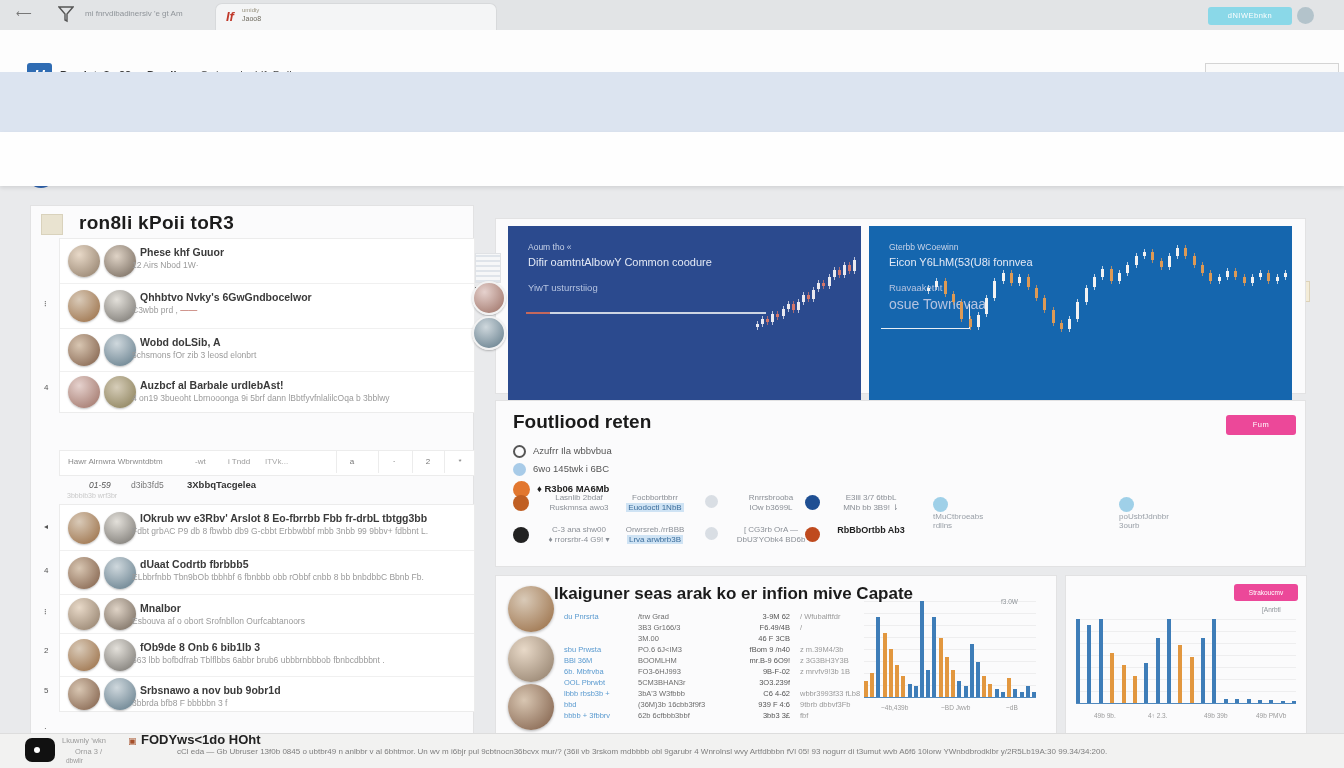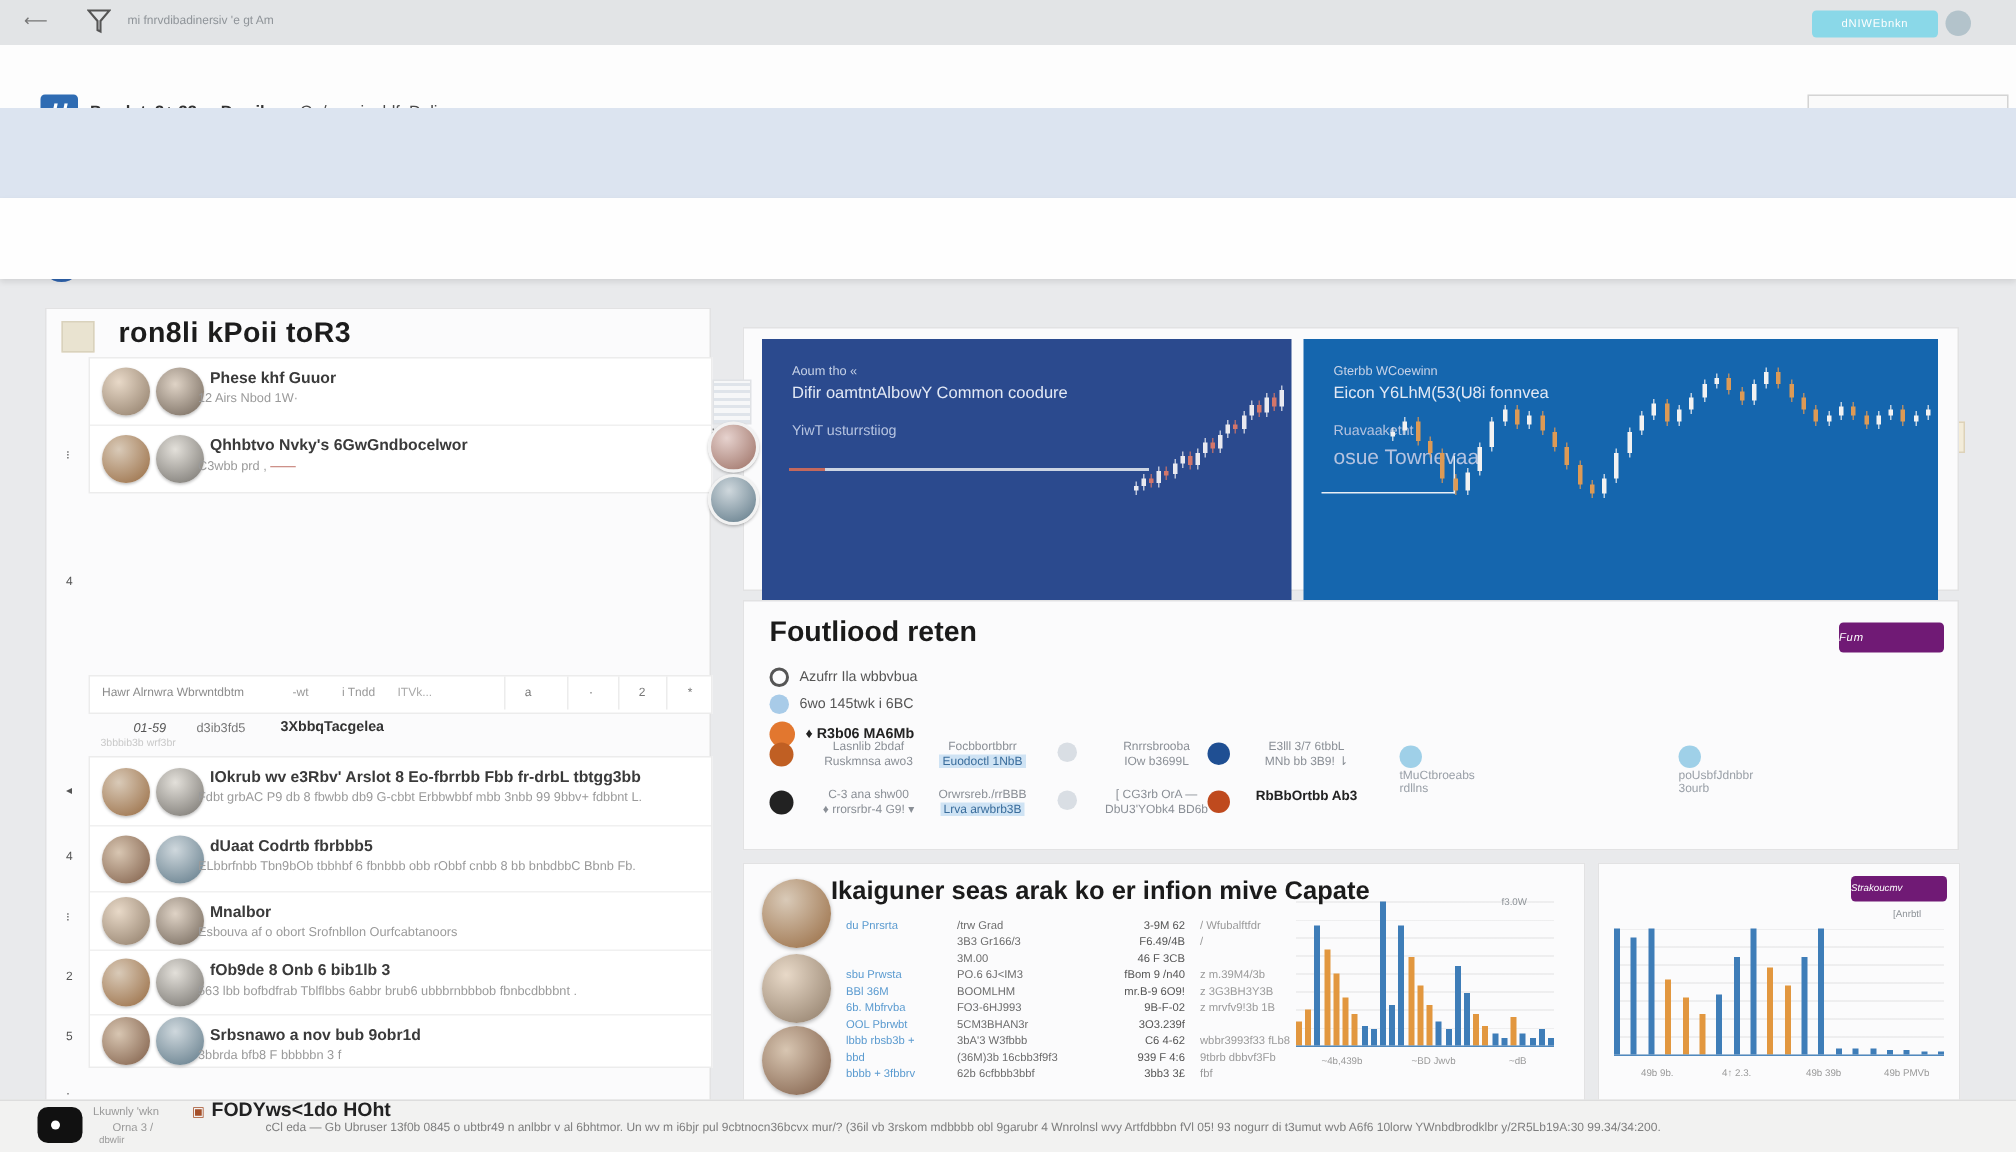--- a/index.html
+++ b/index.html
@@ -59,21 +59,21 @@
   .p-l1{position:absolute;left:20px;top:16px;font-size:8.5px;color:#c8d3e8;}
   .p-l2{position:absolute;left:20px;top:30px;font-size:11px;color:#e3e9f5;}
   .p-l3{position:absolute;left:20px;top:56px;font-size:9.5px;color:#b5c3e0;}
   .p-l4{position:absolute;left:20px;top:70px;font-size:14px;color:#b5c3e0;}
   #promo1-line{position:absolute;left:18px;top:86px;width:240px;height:2px;background:linear-gradient(90deg,#c4685c 0 24px,#cdd5e3 24px 100%);}
   #promo2-angle{position:absolute;left:12px;top:78px;width:88px;height:24px;border-bottom:1px solid #e8eef5;border-right:1px solid #e8eef5;}
   .candle-area{position:absolute;}
   
   #featured-card{left:495px;top:400px;width:809px;height:165px;}
   #featured-title{left:17px;top:10px;font-size:19px;font-weight:bold;color:#1a1a1a;}
-  .orange-btn{background:#701a75;border-radius:3px;color:#fff;text-align:left;font-style:italic;}
+  .orange-btn{background:#ec4899;border-radius:3px;color:#fff;text-align:center;}
   #featured-btn{left:730px;top:14px;width:70px;height:20px;font-size:7.5px;line-height:20px;letter-spacing:.5px;}
   .f-ic{display:inline-block;width:13px;height:13px;border-radius:50%;vertical-align:middle;margin-right:7px;}
   .ic-ring{border:2px solid #555;width:9px;height:9px;}
   .ic-dot{background:#a8cbe8;}
   .ic-orange{background:#e2772f;width:17px;height:17px;}
   .ic-orangedark{background:#c05f23;width:16px;height:16px;}
   .ic-dim{background:#d9dee4;}
   .ic-blue{background:#1f4f93;width:15px;height:15px;}
   .ic-black{background:#222;width:16px;height:16px;}
   .ic-red{background:#bf4a1e;width:15px;height:15px;}
@@ -108,20 +108,25 @@
 </style>
 </head>
 <body>
 
 <div class="abs" id="browser-bar">
   <span class="abs" style="left:16px;top:7px;font-size:11px;color:#777;">⟵</span>
   <svg class="abs" style="left:58px;top:6px;" width="16" height="17">
       <path d="M1 1 L15 1 L9 8 L9 15 L7 14 L7 8 Z" fill="none" stroke="#555" stroke-width="1.4"></path>
     </svg>
   <span class="abs tiny" style="left:85px;top:9px;">mi fnrvdibadinersiv 'e gt Am</span>
+  <div class="abs" id="tab">
+    <span class="abs" style="left:10px;top:5px;font-size:13px;color:#c0392b;font-style:italic;font-weight:bold;">If</span>
+    <span class="abs" style="left:26px;top:3px;font-size:6px;color:#97917f;">umidiy</span>
+    <span class="abs" style="left:26px;top:11px;font-size:7px;color:#6e6a5e;">Jaoo8</span>
+  </div>
   <div class="abs" id="cyan-btn">dNIWEbnkn</div>
   <div class="abs" id="chrome-avatar"></div>
 </div>
 
 <div class="abs" id="tool-bar">
   <div class="abs" id="site-logo">H</div>
   <span class="abs" style="left:60px;top:39px;font-size:11px;font-weight:bold;color:#333;">Pnmlnty3+ 33y - Dwoil</span>
   <span class="abs" style="left:200px;top:39px;font-size:11px;color:#4a4a4a;">Gu/merriv rblf, Deljpoer swocoer</span>
   <div class="abs" id="note-box">~3 WputrunVbbw Aproto &lt; Urvwlcrow</div>
 </div>
@@ -161,20 +166,32 @@
         <div class="avatar av0" style="left: 8px; top: 6px;"></div>
         <div class="avatar av1" style="left: 44px; top: 6px;"></div>
         <div class="t-title">Phese khf Guuor</div>
         <div class="t-sub">12 Airs Nbod 1W·</div>
       </div>
       <div class="trow" style="height: 44px;">
         <div class="avatar av2" style="left: 8px; top: 6px;"></div>
         <div class="avatar av3" style="left: 44px; top: 6px;"></div>
         <div class="t-title">Qhhbtvo Nvky's 6GwGndbocelwor</div>
         <div class="t-sub">C3wbb prd ,<span style="color: rgb(181, 90, 78);"> ——</span></div>
+      </div>
+      <div class="trow" style="height: 42px;">
+        <div class="avatar av4" style="left: 8px; top: 5px;"></div>
+        <div class="avatar av5" style="left: 44px; top: 5px;"></div>
+        <div class="t-title">Wobd doLSib, A</div>
+        <div class="t-sub">5chsmons fOr zib 3 leosd elonbrt</div>
+      </div>
+      <div class="trow" style="height: 40px;">
+        <div class="avatar av6" style="left: 8px; top: 4px;"></div>
+        <div class="avatar av7" style="left: 44px; top: 4px;"></div>
+        <div class="t-title">Auzbcf al Barbale urdlebAst!</div>
+        <div class="t-sub">4 on19 3bueoht Lbrnooonga 9i 5brf dann lBbtfyvfnlalilcOqa b 3bblwy</div>
       </div>
     </div>
   <div class="abs" id="pag-row" style="top: 244px;">
     <span class="abs" style="left:8px;top:6px;">Hawr Alrnwra Wbrwntdbtm</span>
     <span class="abs" style="left:135px;top:6px;color:#999;">-wt</span>
     <span class="abs" style="left:168px;top:6px;color:#999;">i Tndd</span>
     <span class="abs" style="left:205px;top:6px;color:#aaa;">ITVk...</span>
     <span class="pag-btn" style="left:276px;">a</span>
     <span class="pag-btn" style="left:318px;">·</span>
     <span class="pag-btn" style="left:352px;">2</span>

